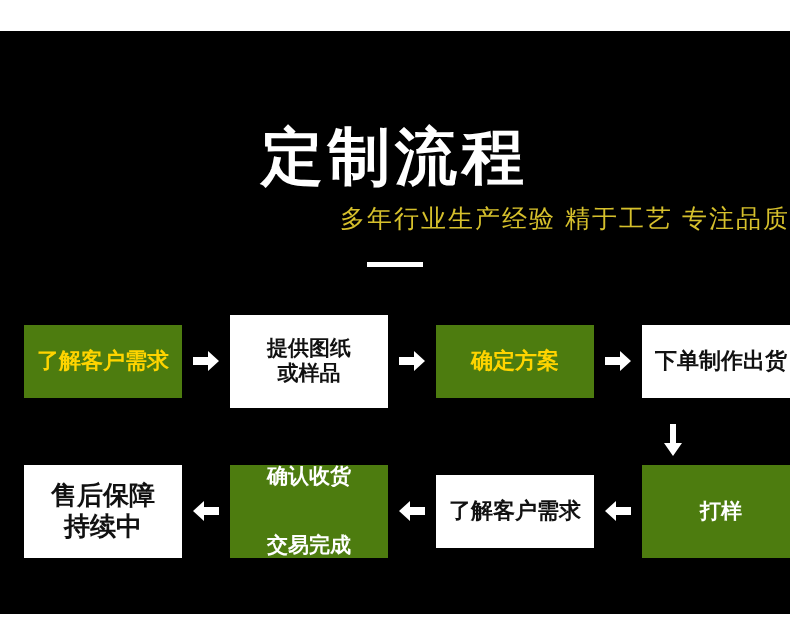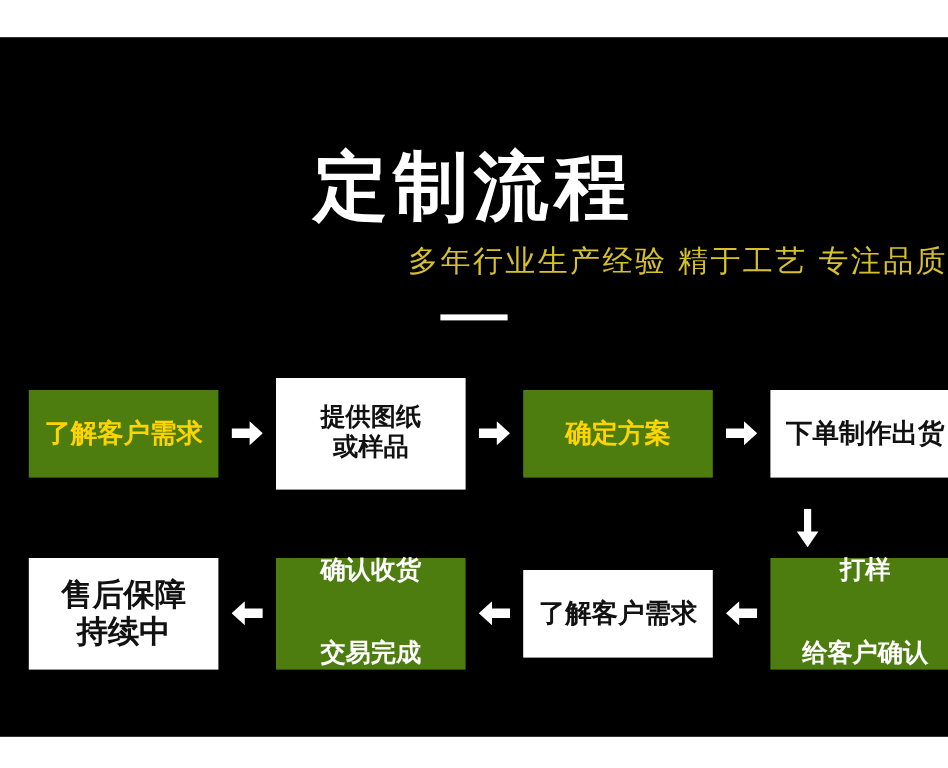--- a/index.html
+++ b/index.html
@@ -205,21 +205,20 @@
         <div class="box white" style="width: 158px; height: 73px; font-size: 22px;">
           <div>了解客户需求</div>
         </div>
         <div class="arrow" style="width: 48px;">
           <svg width="26" height="20" viewBox="0 0 26 20">
             <path fill="currentColor" d="M26 6 h-15 V0 L0 10 l11 10 v-6 h15 Z"></path>
           </svg>
         </div>
         <div class="box orange w" style="width: 158px; height: 93px; font-size: 21px;">
           <div>打样</div>
-          <div>给客户确认</div>
         </div>
       </div>
 
   </div>
 
   <div class="band-bottom"></div>
 
 </div>
 
 </body></html>

